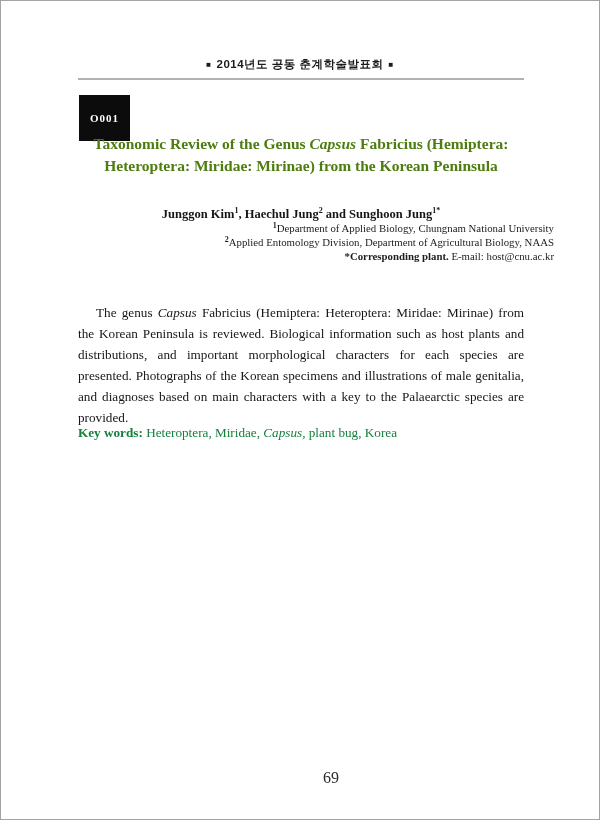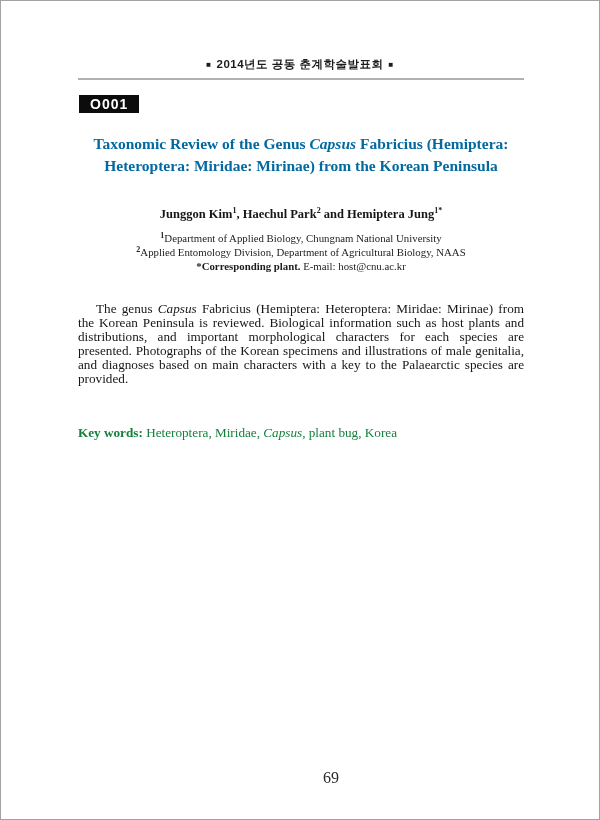--- a/index.html
+++ b/index.html
@@ -43,75 +43,75 @@
     width: 446px;
     height: 2px;
     background: #b1b1b1;
   }
   .badge {
     position: absolute;
     top: 94px;
     left: 78px;
     background: #0c0c0c;
     color: #ffffff;
-    font-family: Liberation Sans, sans-serif;
+    font-family: Liberation Serif, serif;
     font-weight: bold;
-    font-size: 14px;
+    font-size: 11px;
     line-height: 16px;
-    padding: 1px 11px;
+    padding: 15px 11px;
     letter-spacing: 1px;
   }
   .title {
     position: absolute;
     top: 132px;
     left: 62px;
     width: 476px;
     text-align: center;
     font-size: 15.5px;
     font-weight: bold;
     line-height: 22px;
-    color: #0369a1;
+    color: #4d7c0f;
   }
   .title .it { font-style: italic; }
   .authors {
     position: absolute;
     top: 206px;
     left: 77px;
     width: 446px;
     text-align: center;
     font-size: 12.5px;
     font-weight: bold;
     color: #161616;
   }
   .authors sup, .affils sup {
     font-size: 8px;
     vertical-align: 5px;
     line-height: 0;
   }
   .authors .uname { }
   .affils {
     position: absolute;
-    top: 231px;
+    top: 221px;
     left: 47px;
     width: 506px;
-    text-align: center;
+    text-align: right;
     font-size: 10.8px;
     line-height: 13.8px;
     color: #1c1c1c;
   }
   .affils sup { vertical-align: 4px; font-weight: bold; }
   .affils .bold { font-weight: bold; }
   .abstract {
     position: absolute;
     top: 301px;
     left: 77px;
     width: 446px;
     text-align: justify;
     font-size: 13.2px;
-    line-height: 14px;
+    line-height: 21px;
     color: #161616;
   }
   .abstract .indent { display: inline-block; width: 18px; }
   .abstract .it { font-style: italic; }
   .keywords {
     position: absolute;
     top: 424px;
     left: 77px;
     width: 446px;
     font-size: 13.2px;
@@ -141,21 +141,21 @@
 
   <div class="header-rule"></div>
 
   <div class="badge">O001</div>
 
   <div class="title">
     <span>Taxonomic Review of the Genus </span><span class="it">Capsus</span><span> Fabricius (Hemiptera: Heteroptera: Miridae: Mirinae) from the Korean Peninsula</span>
   </div>
 
   <div class="authors">
-    <span class="uname">Junggon Kim</span><sup>1</sup><span>, </span><span>Haechul Park</span><sup>2</sup><span> and </span><span>Hemiptera Jung</span><sup>1*</sup>
+    <span class="uname">Junggon Kim</span><sup>1</sup><span>, </span><span>Haechul Jung</span><sup>2</sup><span> and </span><span>Sunghoon Jung</span><sup>1*</sup>
   </div>
 
   <div class="affils">
     <div>
       <sup>1</sup><span>Department of Applied Biology, Chungnam National University</span>
     </div>
     <div>
       <sup>2</sup><span>Applied Entomology Division, Department of Agricultural Biology, NAAS</span>
     </div>
     <div>

